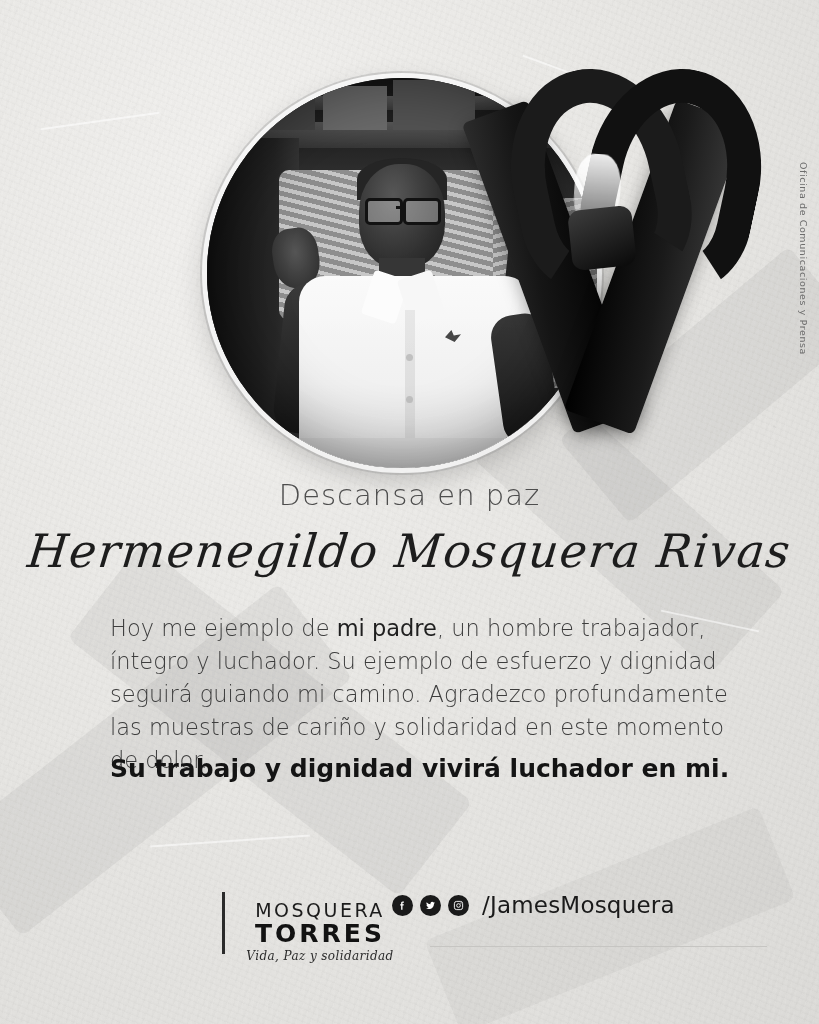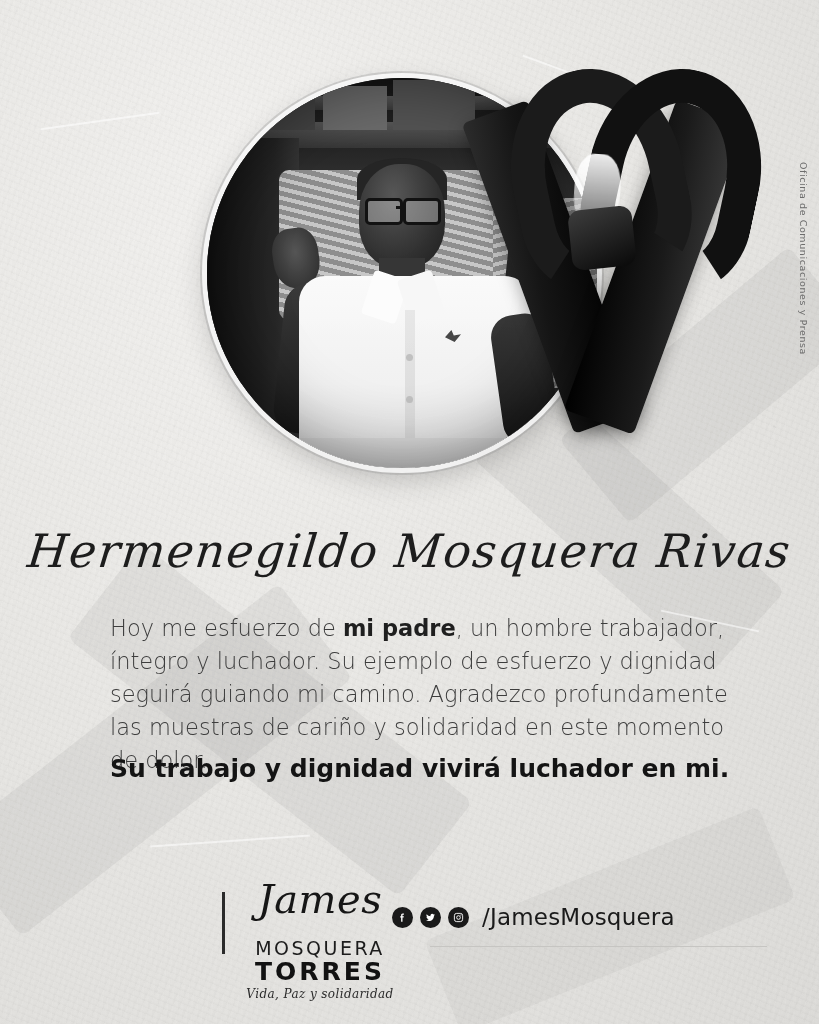--- a/index.html
+++ b/index.html
@@ -205,21 +205,21 @@
     position: absolute;
     left: 110px;
     top: 612px;
     width: 628px;
     font-family: "DejaVu Sans", sans-serif;
     font-size: 22.5px;
     line-height: 33px;
     color: #3d3d3d;
     font-weight: 300;
   }
-  .body-text b { font-weight: 700; color: #1f1f1f; }
+  .body-text b { font-weight: 400; color: #1f1f1f; }
   .closing {
     position: absolute;
     left: 110px;
     top: 752px;
     width: 650px;
     font-family: "DejaVu Sans", sans-serif;
     font-size: 25px;
     line-height: 34px;
     font-weight: 700;
     color: #141414;
@@ -273,21 +273,21 @@
   }
   .logo-tag {
     font-family: "DejaVu Serif", serif;
     font-style: italic;
     font-size: 12px;
     color: #2b2b2b;
     margin-top: 2px;
     letter-spacing: .4px;
   }
   .socials {
-    position: absolute; left: 392px; top: 24px; display: flex; align-items: center; gap: 7px;
+    position: absolute; left: 392px; top: 12px; display: flex; align-items: center; gap: 7px;
   }
   .soc {
     width: 21px; height: 21px; border-radius: 50%; background: #1a1a1a;
     display: flex; align-items: center; justify-content: center;
   }
   .soc svg { display:block; }
   .handle {
     font-family: "DejaVu Sans", sans-serif;
     font-size: 23px;
     color: #1a1a1a;
@@ -354,30 +354,30 @@
     <div class="rb rb-left"></div>
     <div class="rb rb-right"></div>
     <div class="rb rb-loop-l"></div>
     <div class="rb rb-loop-r"></div>
     <div class="rb rb-sheen"></div>
     <div class="rb rb-knot"></div>
   </div>
 
   <div class="credit">Oficina de Comunicaciones y Prensa</div>
 
+  <div class="dep">Descansa en paz</div>
   <div class="name">Hermenegildo Mosquera Rivas</div>
 
-  <div class="body-text"><span>Hoy me esfuerzo de </span><b>mi padre</b><span>, un hombre trabajador, íntegro y luchador. Su ejemplo de esfuerzo y dignidad seguirá guiando mi camino. Agradezco profundamente las muestras de cariño y solidaridad en este momento de dolor.</span></div>
+  <div class="body-text"><span>Hoy me ejemplo de </span><b>mi padre</b><span>, un hombre trabajador, íntegro y luchador. Su ejemplo de esfuerzo y dignidad seguirá guiando mi camino. Agradezco profundamente las muestras de cariño y solidaridad en este momento de dolor.</span></div>
 
   <div class="closing">Su trabajo y dignidad vivirá luchador en mi.</div>
 
   <div class="footer">
     <div class="logo-rule-v"></div>
     <div class="logo-block">
-      <div class="logo-james">James</div>
       <div class="logo-mosquera">MOSQUERA</div>
       <div class="logo-torres">TORRES</div>
       <div class="logo-tag">Vida, Paz y solidaridad</div>
     </div>
 
     <div class="socials">
       <span class="soc">
         <svg width="11" height="11" viewBox="0 0 24 24" fill="#ffffff">
             <path d="M15 3h-2.5C10 3 9 4.6 9 6.8V9H7v3h2v9h3v-9h2.4l.6-3H12V7c0-.8.2-1 1-1h2V3z"></path>
           </svg>

